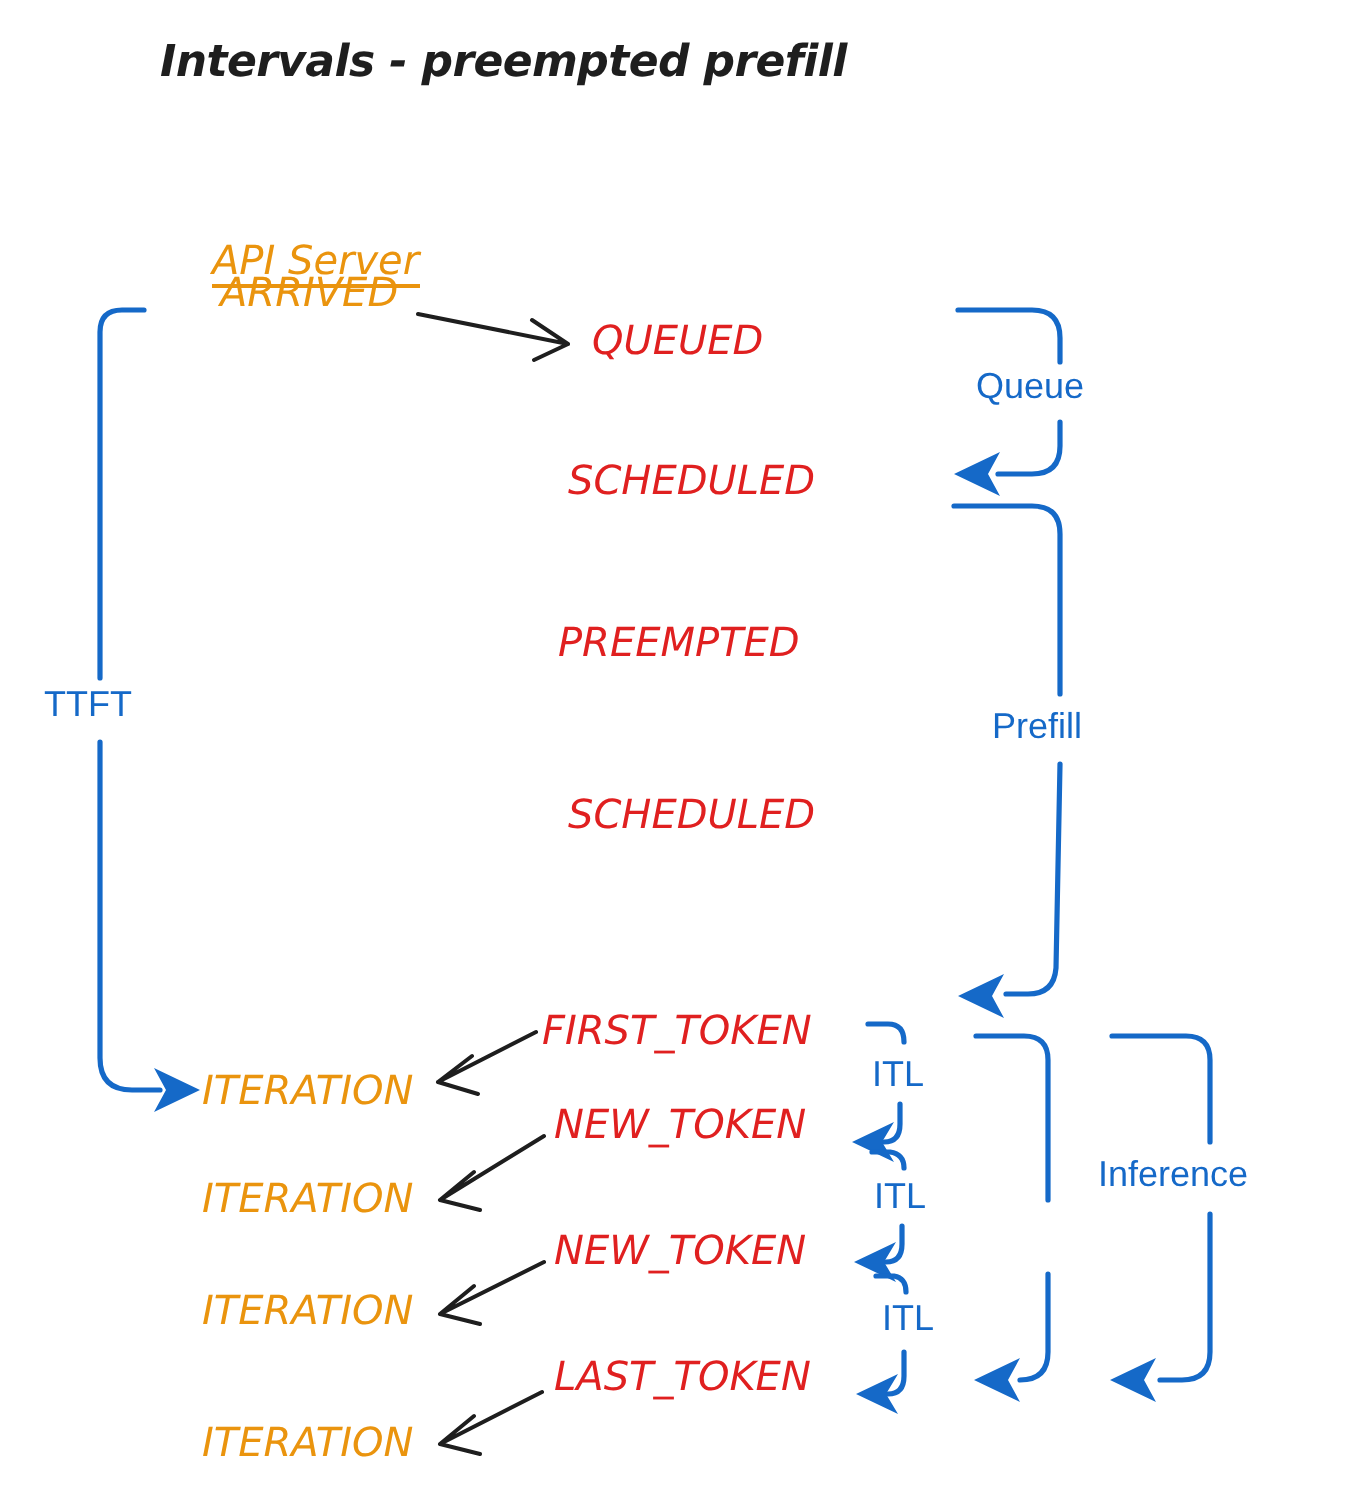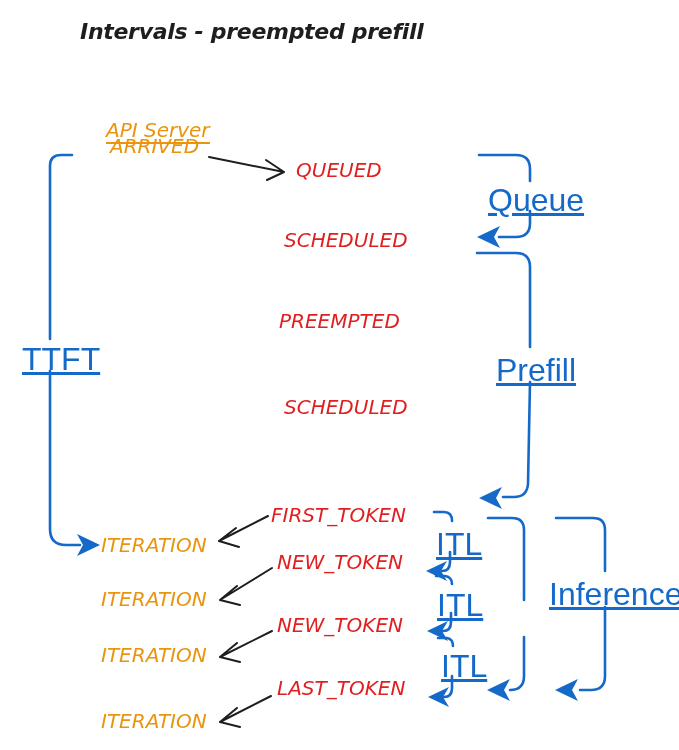--- a/index.html
+++ b/index.html
@@ -7,21 +7,21 @@
   .lbl{position:absolute;white-space:nowrap;line-height:1;}
   .hand{font-family:"DejaVu Sans",sans-serif;font-style:italic;}
   .sans{font-family:"Liberation Sans",sans-serif;font-style:normal;}
   .title{font-size:22px;font-weight:bold;letter-spacing:-0.3px;color:var(--ink,#1e1e1e);}
   .hdr{font-size:20px;padding-bottom:2px;}
   .hdr-api{color:var(--orange,#ea940e);border-bottom:2px solid var(--orange,#ea940e);}
   .hdr-eng{color:var(--red,#e02020);border-bottom:2px solid var(--red,#e02020);}
   .evt{font-size:20px;}
   .evt-api{color:var(--orange,#ea940e);}
   .evt-eng{color:var(--red,#e02020);}
-  .ivl{font-size:32px;color:var(--blue,#1569c8);text-decoration:underline;}
+  .ivl{font-size:18px;color:var(--blue,#1569c8);}
   svg{position:absolute;left:0;top:0;}
   .bluestroke{stroke:var(--blue,#1569c8);stroke-width:2.6;fill:none;stroke-linecap:round;stroke-linejoin:round;}
   .bluefill{fill:var(--blue,#1569c8);stroke:none;}
   .inkstroke{stroke:var(--ink,#1e1e1e);stroke-width:2;fill:none;stroke-linecap:round;stroke-linejoin:round;}
 </style>
 </head>
 <body>
 
 <div id="canvas">
 

